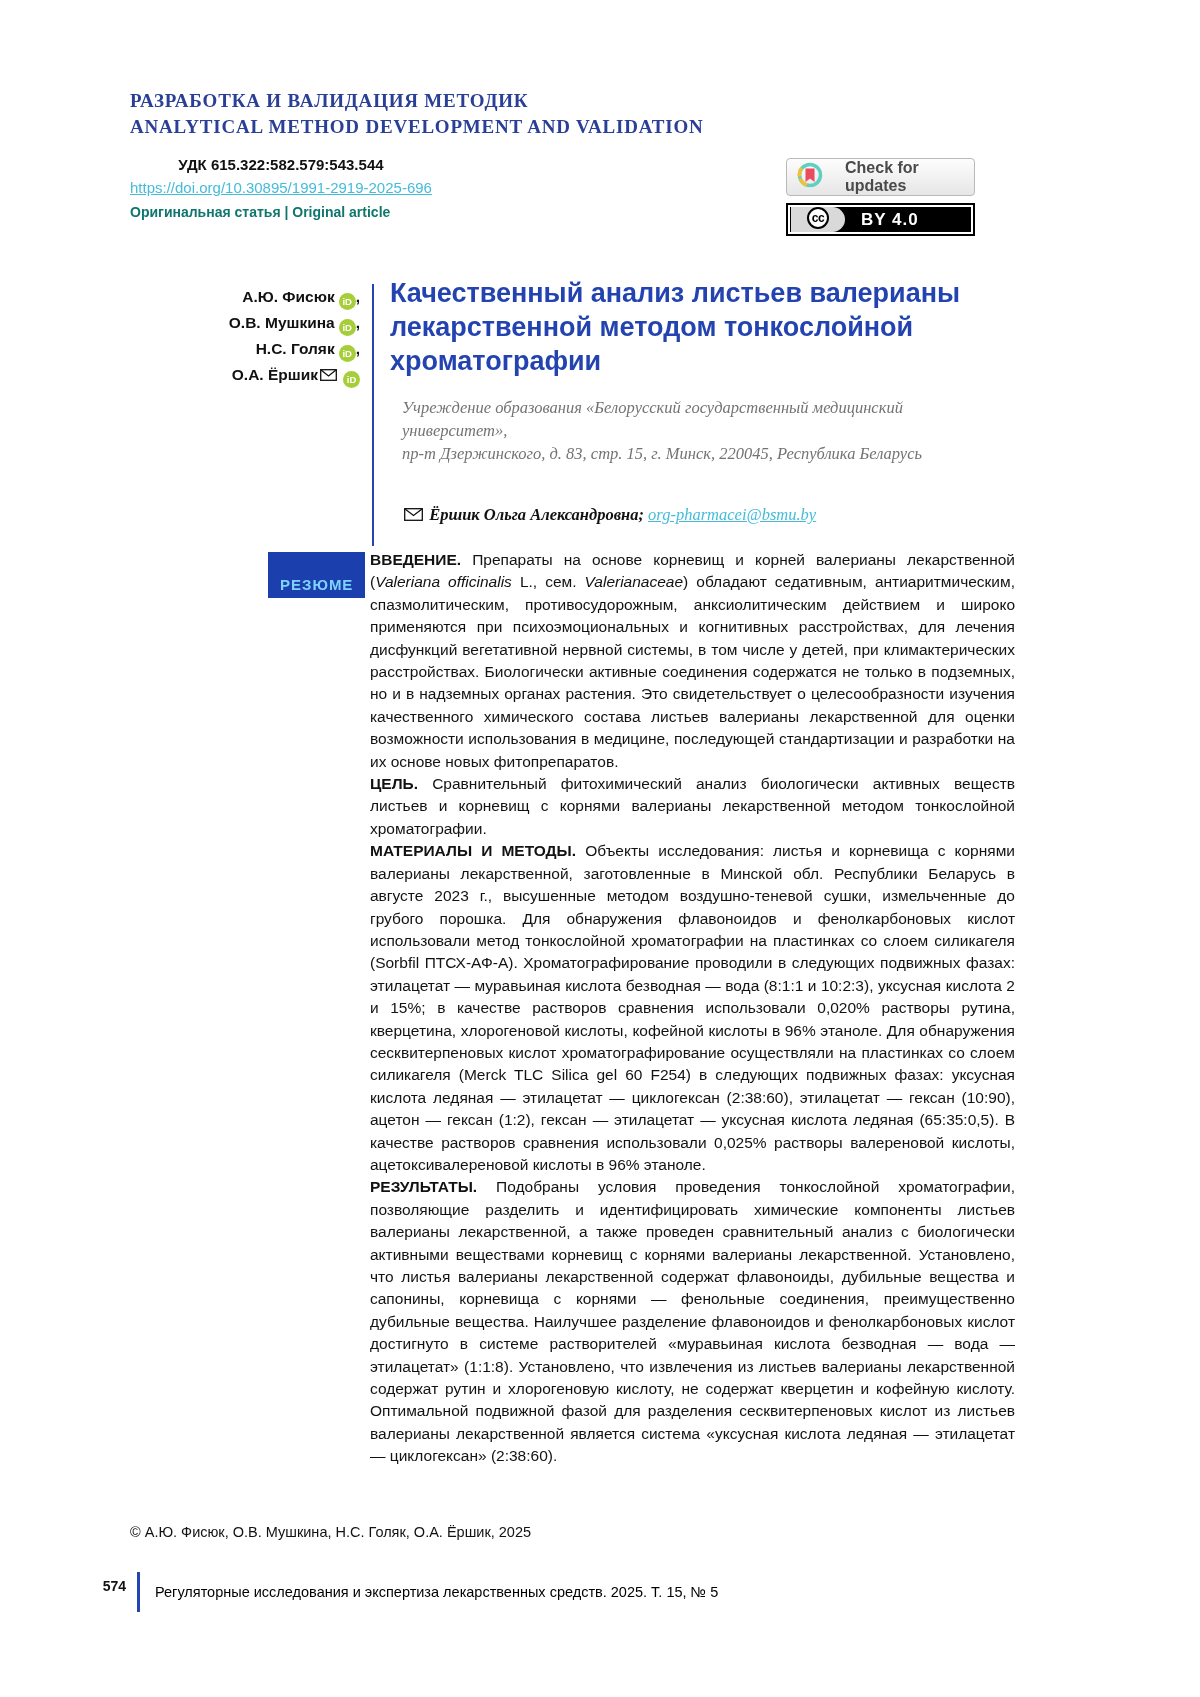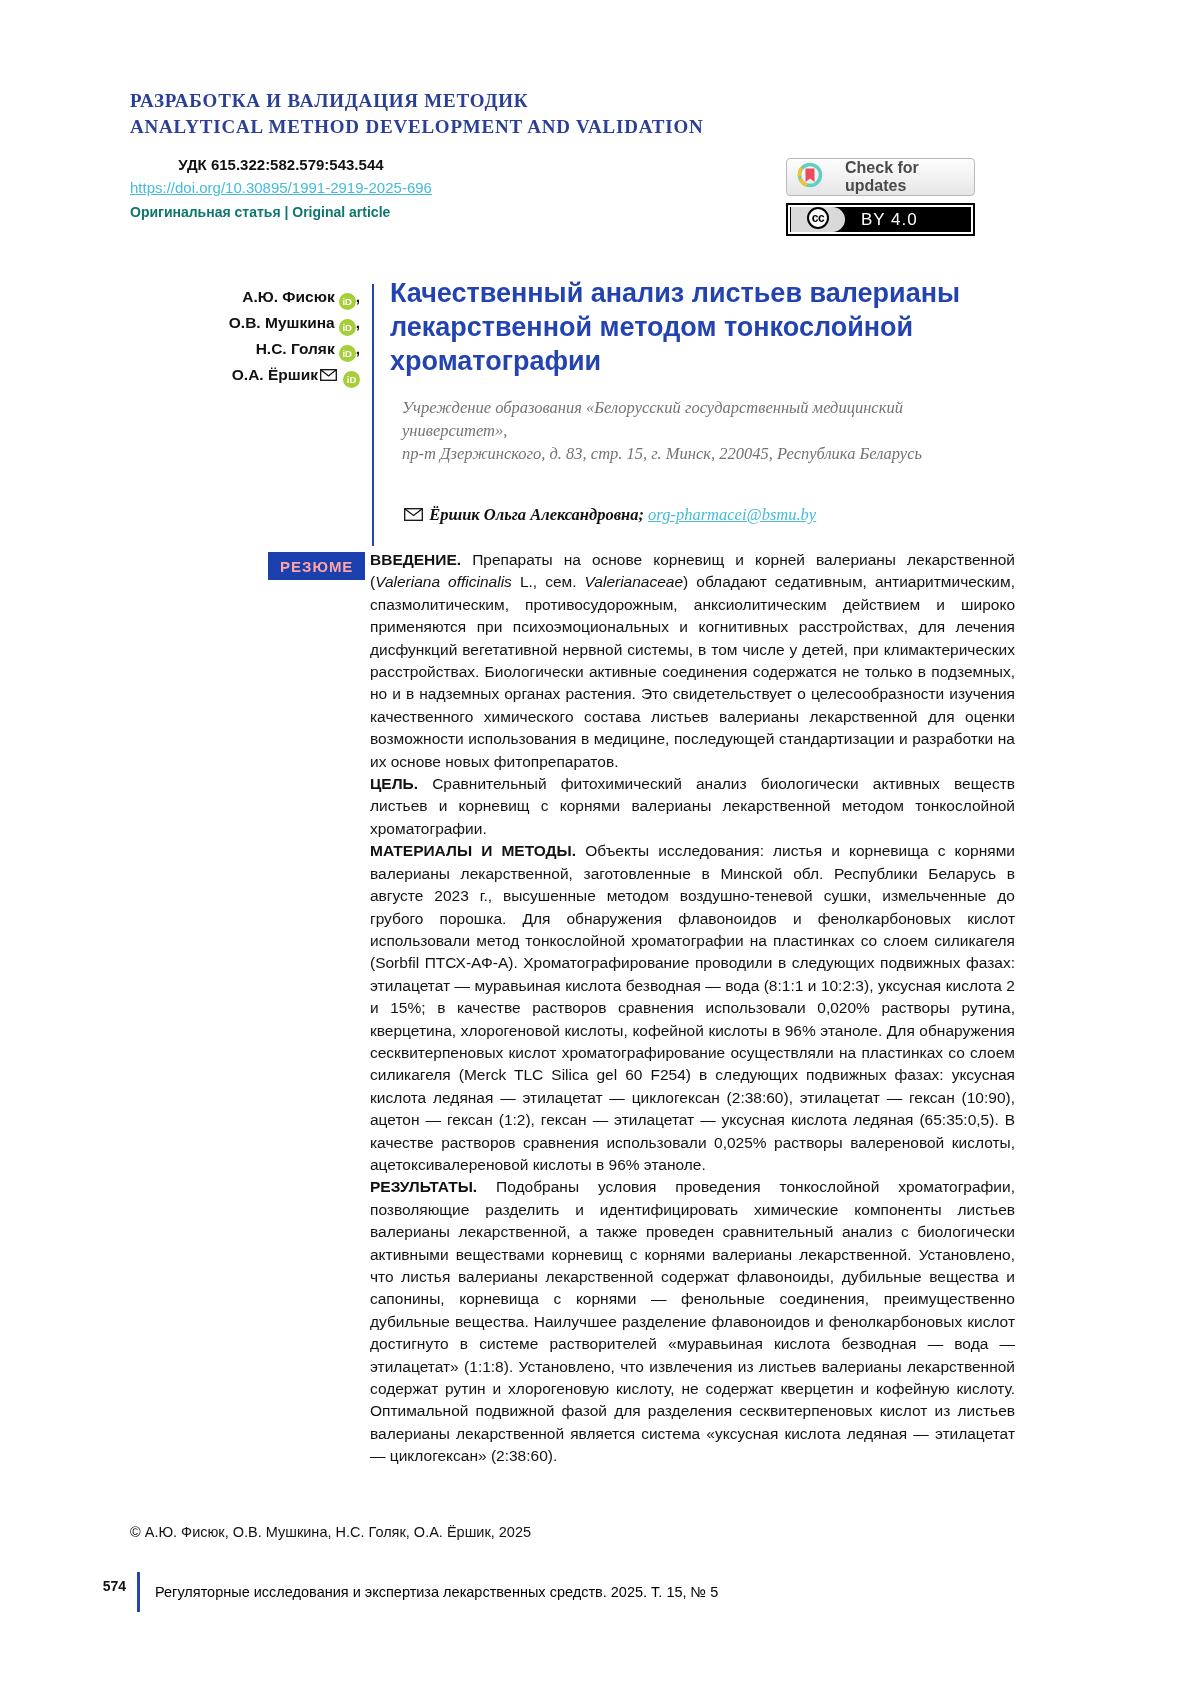--- a/index.html
+++ b/index.html
@@ -48,21 +48,21 @@
   .cc-chip {
     width: 54px; height: 25px; margin-left: 3px; background: #d9d9d9;
     border-radius: 0 13px 13px 0; display: flex; align-items: flex-start; justify-content: center;
   }
   .cc-circle {
     width: 22px; height: 22px; border-radius: 50%;
     background: #fff; border: 2.5px solid #000;
     display: flex; align-items: center; justify-content: center;
     font-weight: 700; font-size: 12px; color: #000; letter-spacing: -0.5px;
   }
-  .cc-text { color: #fff; font-weight: 400; font-size: 17px; margin-left: 16px; letter-spacing: 1px; }
+  .cc-text { color: #fff; font-weight: 700; font-size: 17px; margin-left: 16px; letter-spacing: 1px; }
 
   
   .authors { position: absolute; left: 120px; top: 284px; width: 240px; text-align: right; }
   .author-row { font-size: 15.5px; font-weight: 700; line-height: 25.5px; color: #111; white-space: nowrap; }
   .orcid {
     display: inline-block; width: 17px; height: 17px; border-radius: 50%;
     background: #a6ce39; color: #fff; font-size: 9.5px; font-weight: 700;
     text-align: center; line-height: 17px; vertical-align: -3px; margin-left: 4px;
     font-style: normal; cursor: pointer;
   }
@@ -92,22 +92,22 @@
     font-family: "Liberation Serif", serif; font-size: 16.5px; color: #111;
   }
   .corresponding .name { font-weight: 700; font-style: italic; }
   .corresponding .email {
     font-style: italic; color: #45bcd9; text-decoration: underline; cursor: pointer;
   }
 
   
   .resume-badge {
     position: absolute; left: 268px; top: 552px;
-    background: #1c3fae; color: #fca5a5; font-weight: 700; font-size: 15px;
-    letter-spacing: 1px; padding: 6px 12px 5px 12px;
+    background: #1c3fae; color: #7dd3fc; font-weight: 700; font-size: 15px;
+    letter-spacing: 1px; padding: 24px 12px 5px 12px;
   }
   .abstract {
     position: absolute; left: 370px; top: 549px; width: 645px;
     font-size: 15.5px; line-height: 22.4px; color: #121212;
     text-align: justify;
   }
   .abstract p { margin: 0; }
   .abstract .lead { font-weight: 700; }
   .abstract .lat { font-style: italic; margin-top: 41px; }
 

